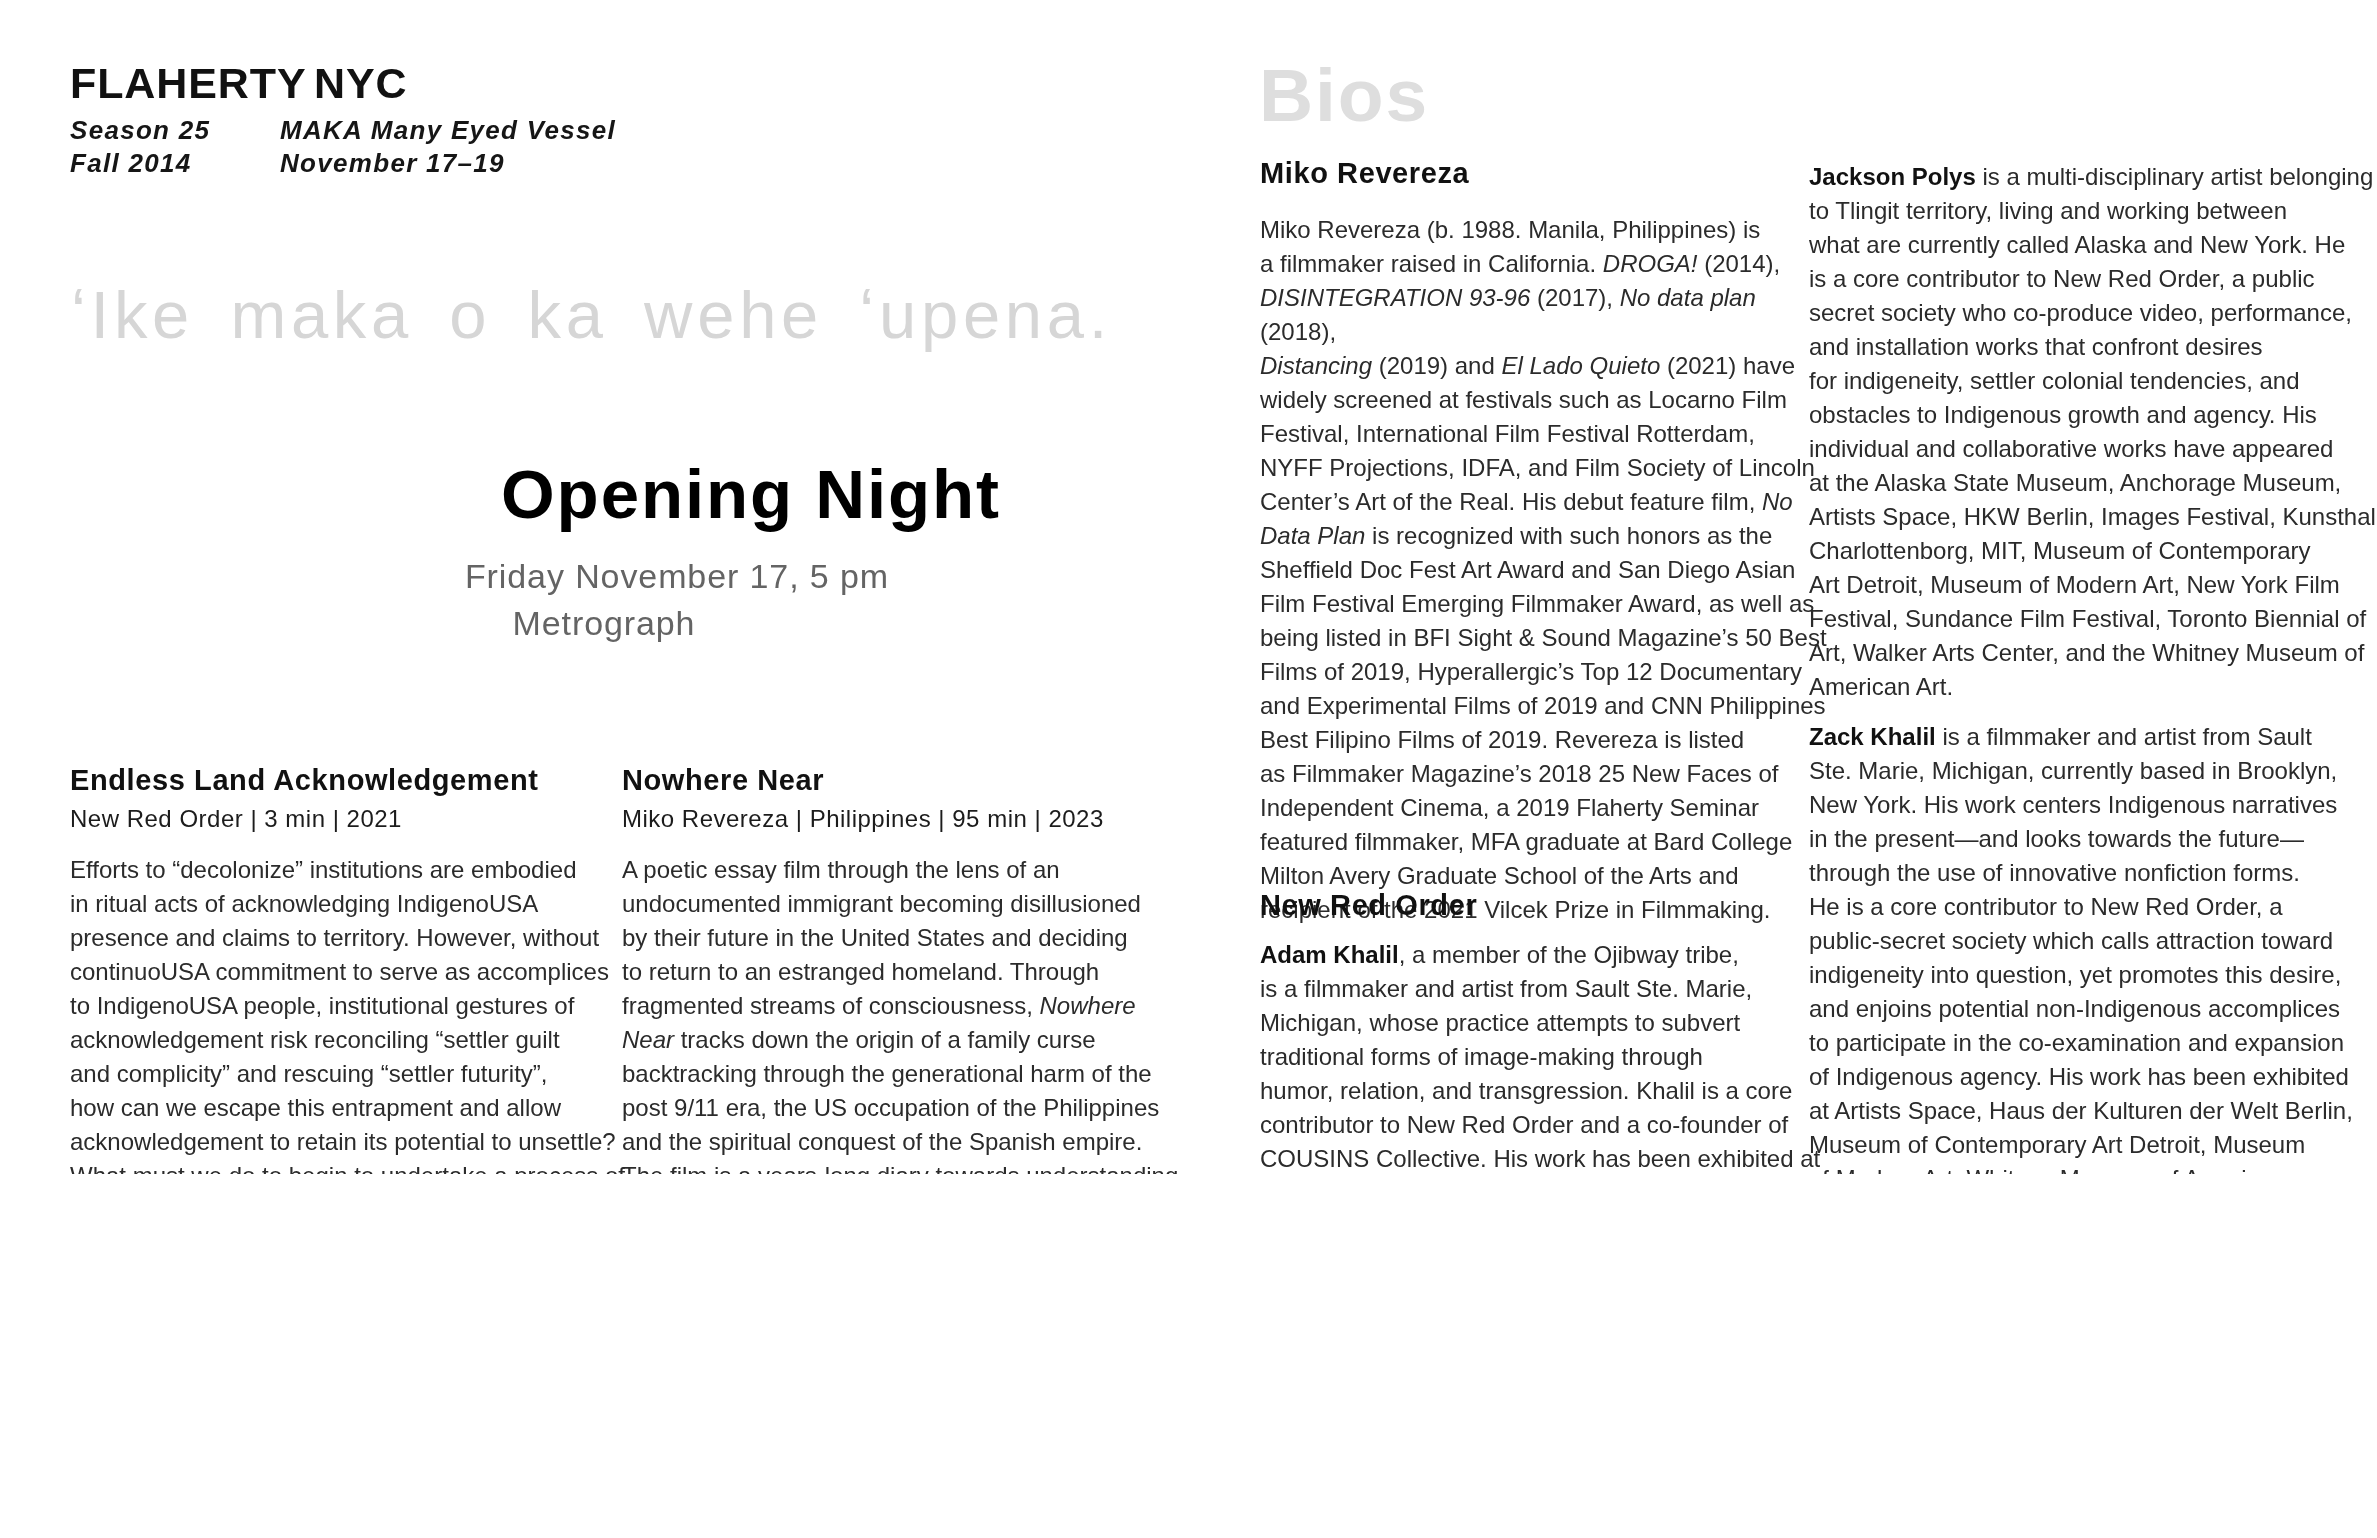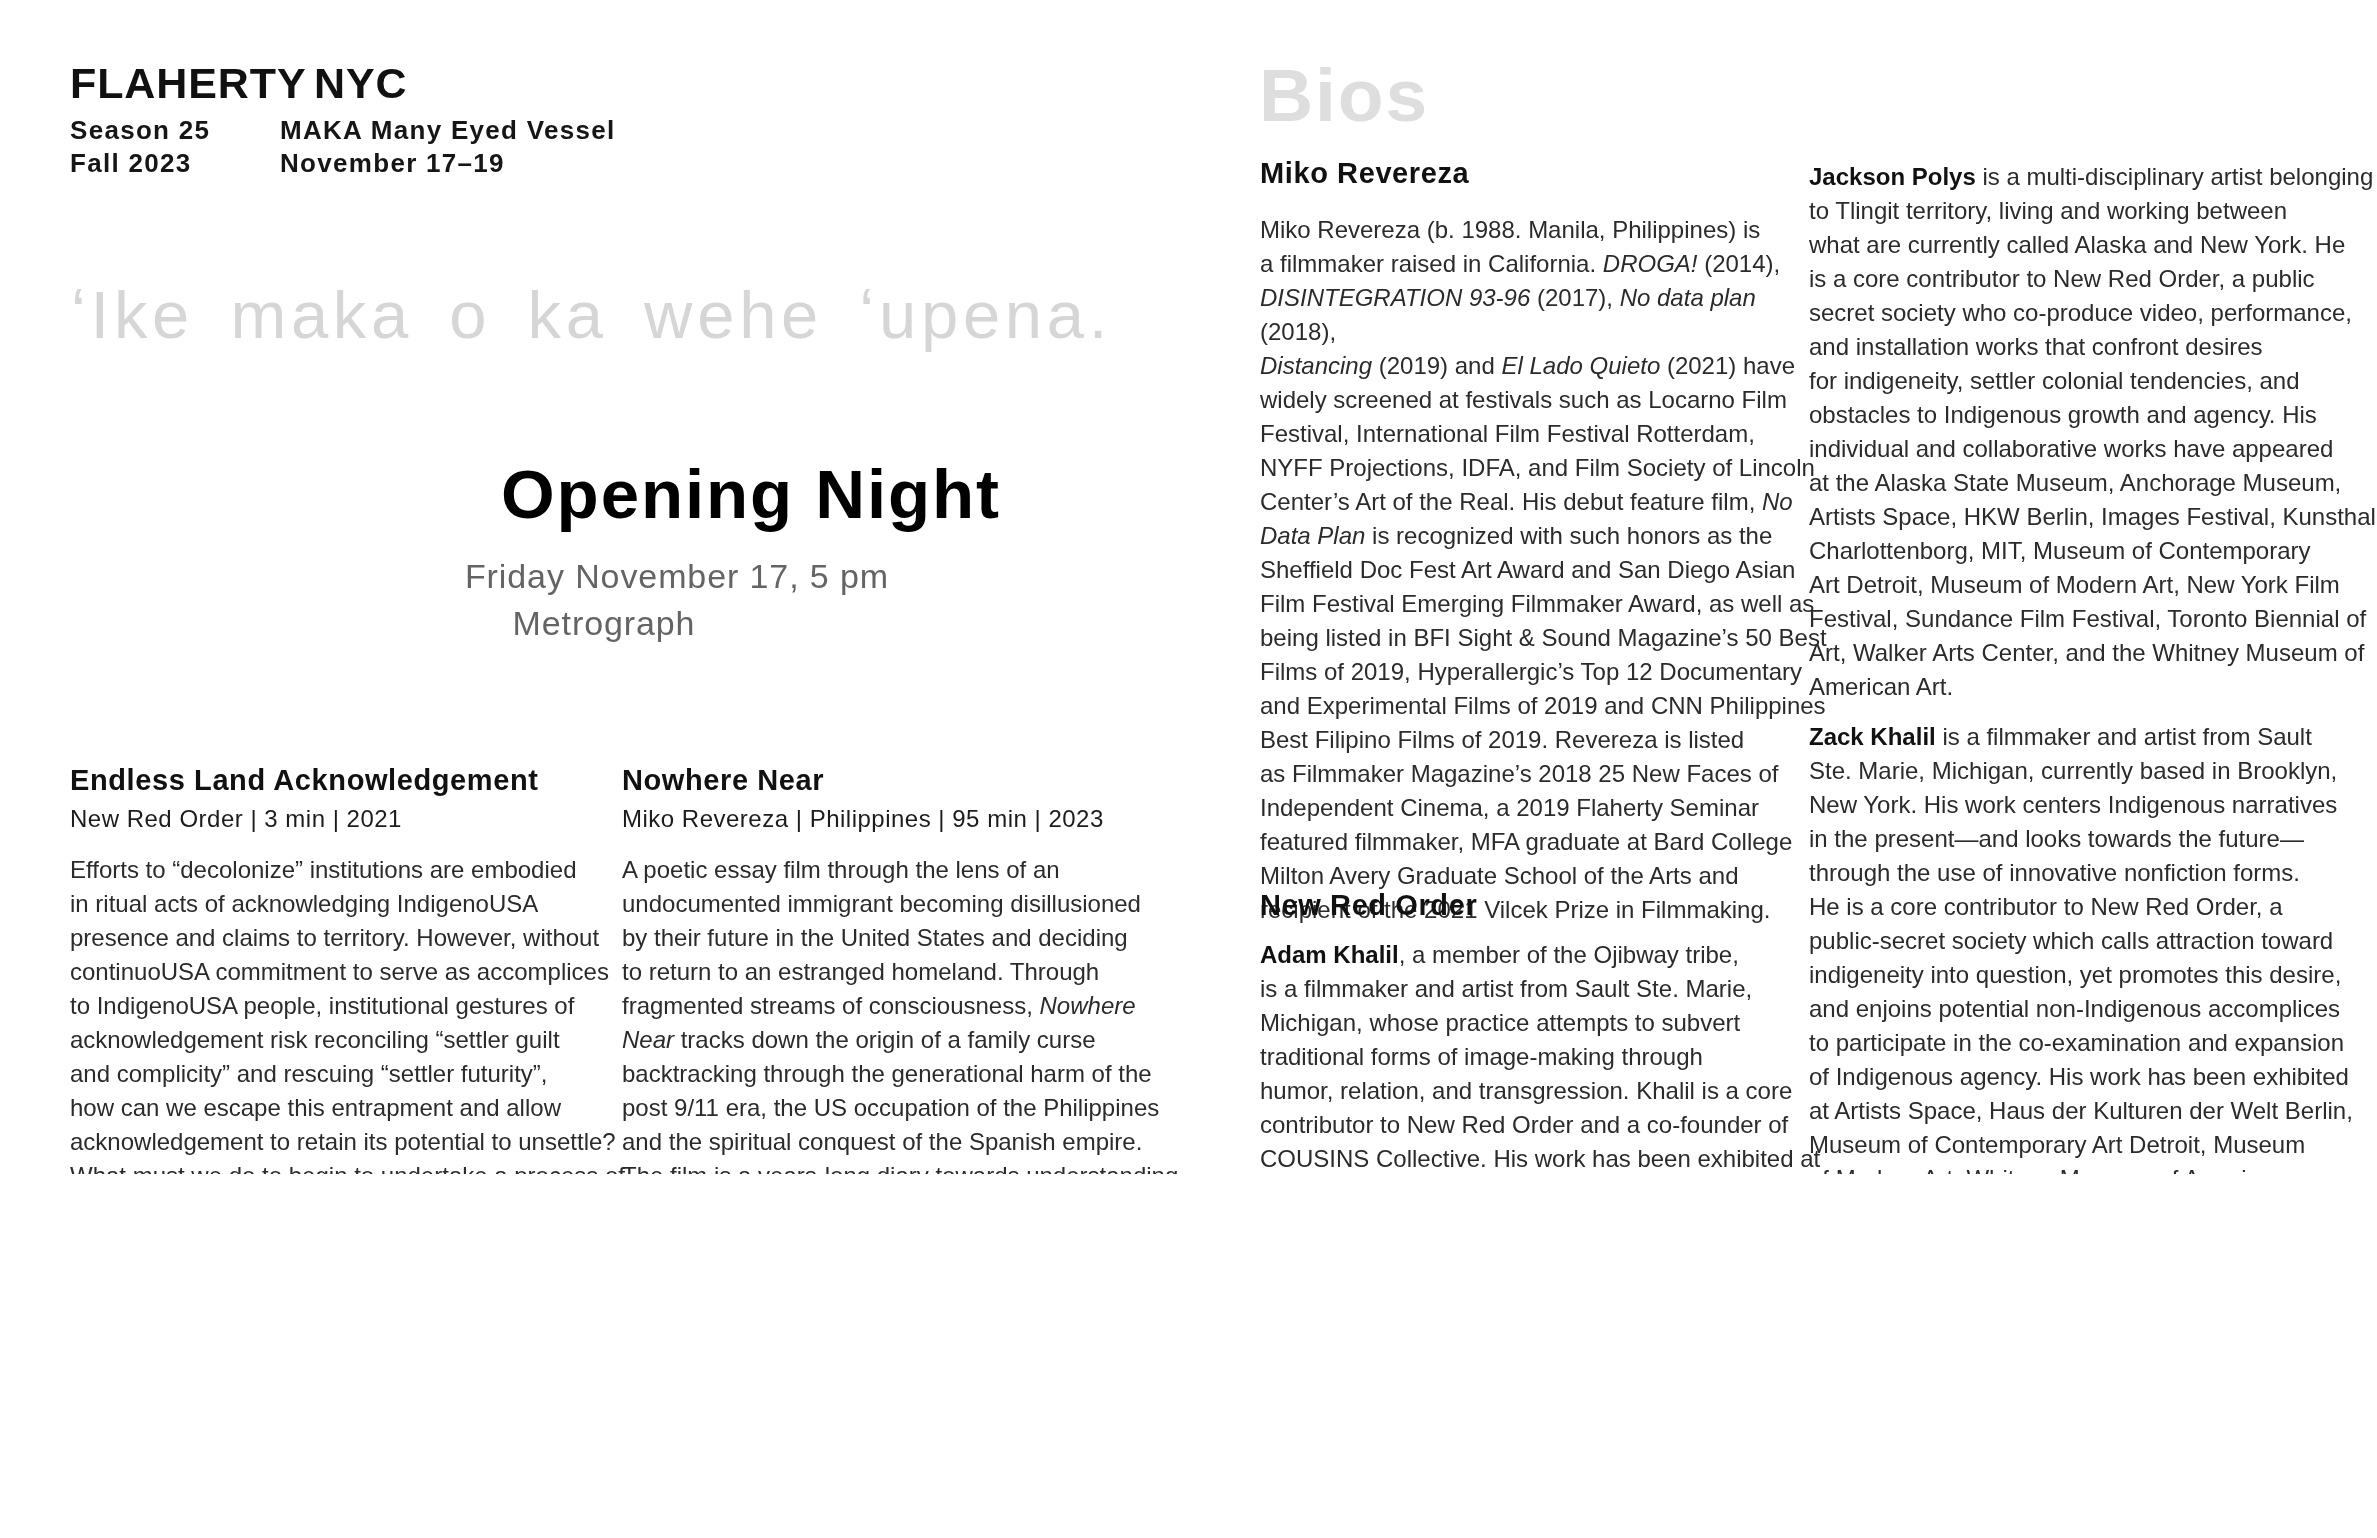--- a/index.html
+++ b/index.html
@@ -15,21 +15,21 @@
   
   .brand {
     position: absolute; left: 70px; top: 59px;
     font-size: 43px; font-weight: 800; letter-spacing: 0.9px; color: #111;
     white-space: nowrap;
   }
   .brand .nyc { font-weight: 700; margin-left: 7.5px; }
   .header-meta-col {
     position: absolute; top: 114px;
     font-size: 26px; font-weight: 600; letter-spacing: 1.3px;
-    line-height: 33px; color: #161616; white-space: nowrap;
+    line-height: 33px; color: #161616; white-space: nowrap; font-style: italic;
   }
   .header-meta-col.c1 { left: 70px; }
   .header-meta-col.c2 { left: 280px; }
 
   
   .hawaiian {
     position: absolute; left: 71px; top: 276px;
     font-size: 67px; font-weight: 500;
     letter-spacing: 4.7px; word-spacing: 13px;
     color: #d6d6d6; white-space: nowrap;
@@ -94,21 +94,21 @@
 </head>
 <body>
 
 <div class="page">
 
   <div class="brand">
     <span>FLAHERTY</span><span class="nyc">NYC</span>
   </div>
   <div class="header-meta-col c1">
     <div>Season 25</div>
-    <div>Fall 2023</div>
+    <div>Fall 2014</div>
   </div>
   <div class="header-meta-col c2">
     <div>MAKA Many Eyed Vessel</div>
     <div>November 17–19</div>
   </div>
 
   <div class="hawaiian">ʻIke maka o ka wehe ʻupena.</div>
 
   <h1 class="event-title">Opening Night</h1>
   <div class="event-when">Friday November 17, 5 pm</div>

